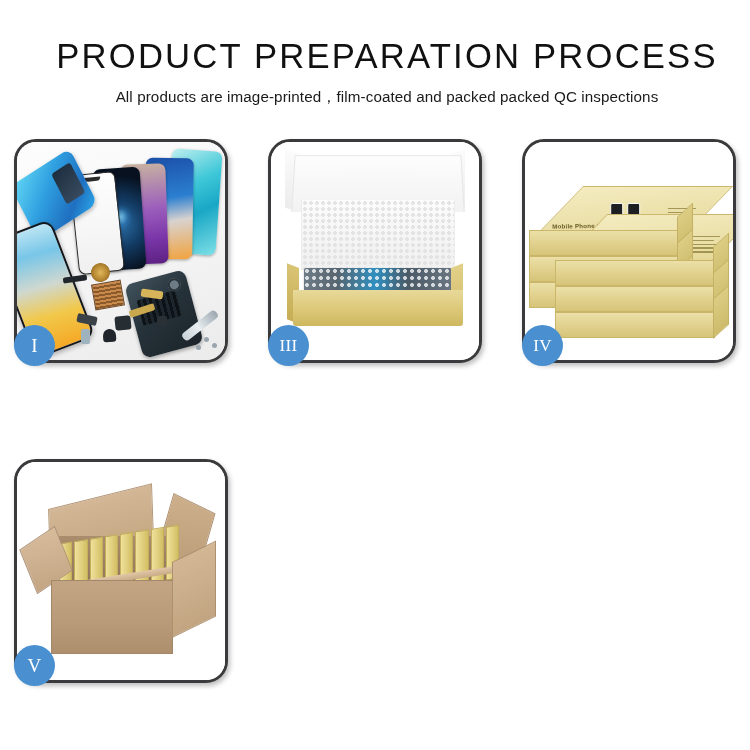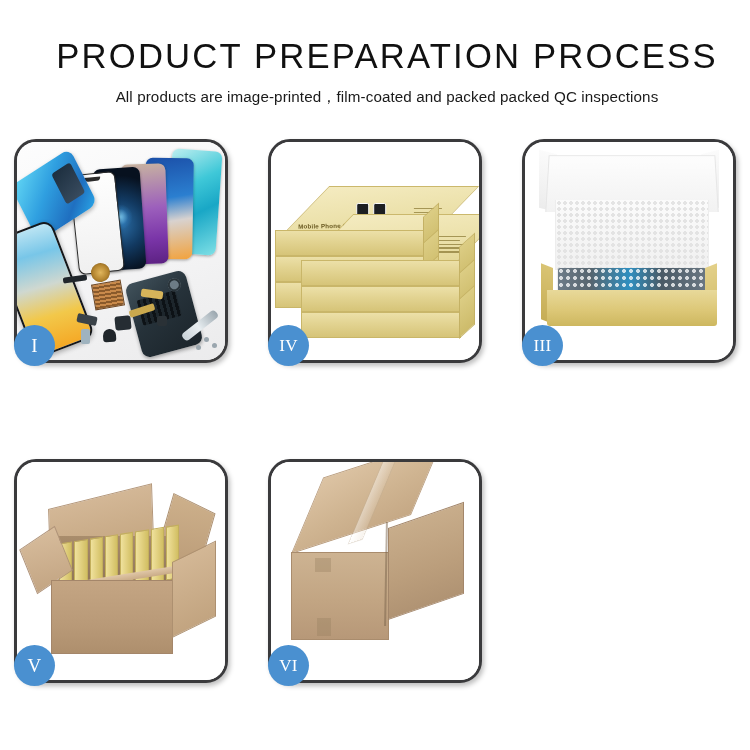--- a/index.html
+++ b/index.html
@@ -463,20 +463,34 @@
         <div class="screwdriver"></div>
         <div class="screw sc1"></div>
         <div class="screw sc2"></div>
         <div class="screw sc3"></div>
       </div>
       <div class="badge">I</div>
     </div>
 
 
     <div class="panel">
+      <div class="panel-inner p3">
+        <div class="b3-lid-l"></div>
+        <div class="b3-lid-r"></div>
+        <div class="b3-back"></div>
+        <div class="b3-foam"></div>
+        <div class="b3-item"></div>
+        <div class="b3-left"></div>
+        <div class="b3-right"></div>
+        <div class="b3-front"></div>
+      </div>
+      <div class="badge wide">III</div>
+    </div>
+
+    <div class="panel">
       <div class="panel-inner p4">
         <div class="stack">
 
           <div class="lid" style="left:6px; top:30px;">
             <div class="lbl">Mobile Phone Spare Parts</div>
             <div class="thumbs">
                 <i></i>
                 <i></i>
               </div>
             <div class="speclines">
@@ -521,34 +535,20 @@
             </div>
           <div class="kbox" style="left:26px; top:156px; width:160px;">
               <div class="side"></div>
             </div>
         </div>
       </div>
       <div class="badge wide">IV</div>
     </div>
 
     <div class="panel">
-      <div class="panel-inner p3">
-        <div class="b3-lid-l"></div>
-        <div class="b3-lid-r"></div>
-        <div class="b3-back"></div>
-        <div class="b3-foam"></div>
-        <div class="b3-item"></div>
-        <div class="b3-left"></div>
-        <div class="b3-right"></div>
-        <div class="b3-front"></div>
-      </div>
-      <div class="badge wide">III</div>
-    </div>
-
-    <div class="panel">
       <div class="panel-inner p5">
         <div class="c5-flap-back"></div>
         <div class="c5-flap-right"></div>
         <div class="c5-inner"></div>
         <div class="c5-contents">
           <i></i>
             <i></i>
             <i></i>
             <i></i>
             <i></i>
@@ -557,27 +557,15 @@
             <i></i>
         </div>
         <div class="c5-flap-left"></div>
         <div class="c5-rim"></div>
         <div class="c5-front"></div>
         <div class="c5-side"></div>
       </div>
       <div class="badge">V</div>
     </div>
 
-    <div class="panel">
-      <div class="panel-inner p6">
-        <div class="c6-top"></div>
-        <div class="c6-tape"></div>
-        <div class="c6-front"></div>
-        <div class="c6-side"></div>
-        <div class="c6-patch c6-p1"></div>
-        <div class="c6-patch c6-p2"></div>
-        <div class="c6-edge"></div>
-      </div>
-      <div class="badge wide">VI</div>
-    </div>
 
   </div>
 </div>
 
 </body></html>

